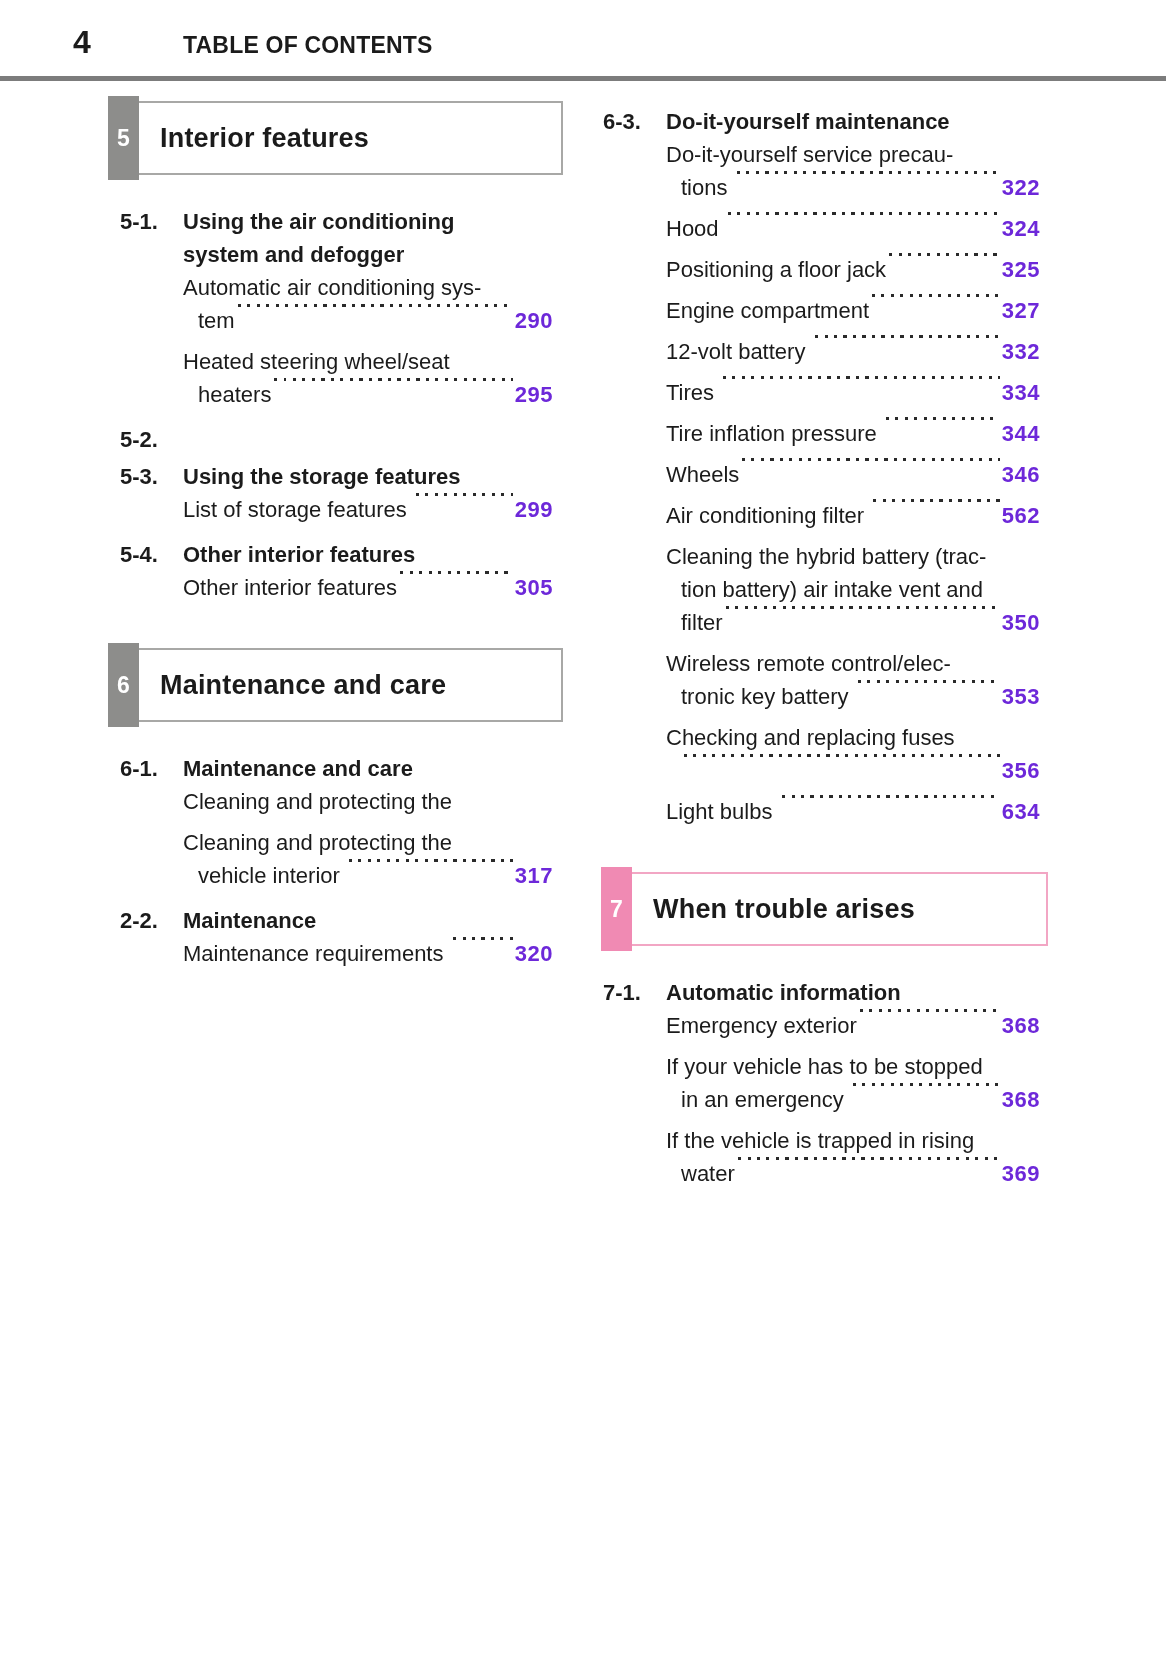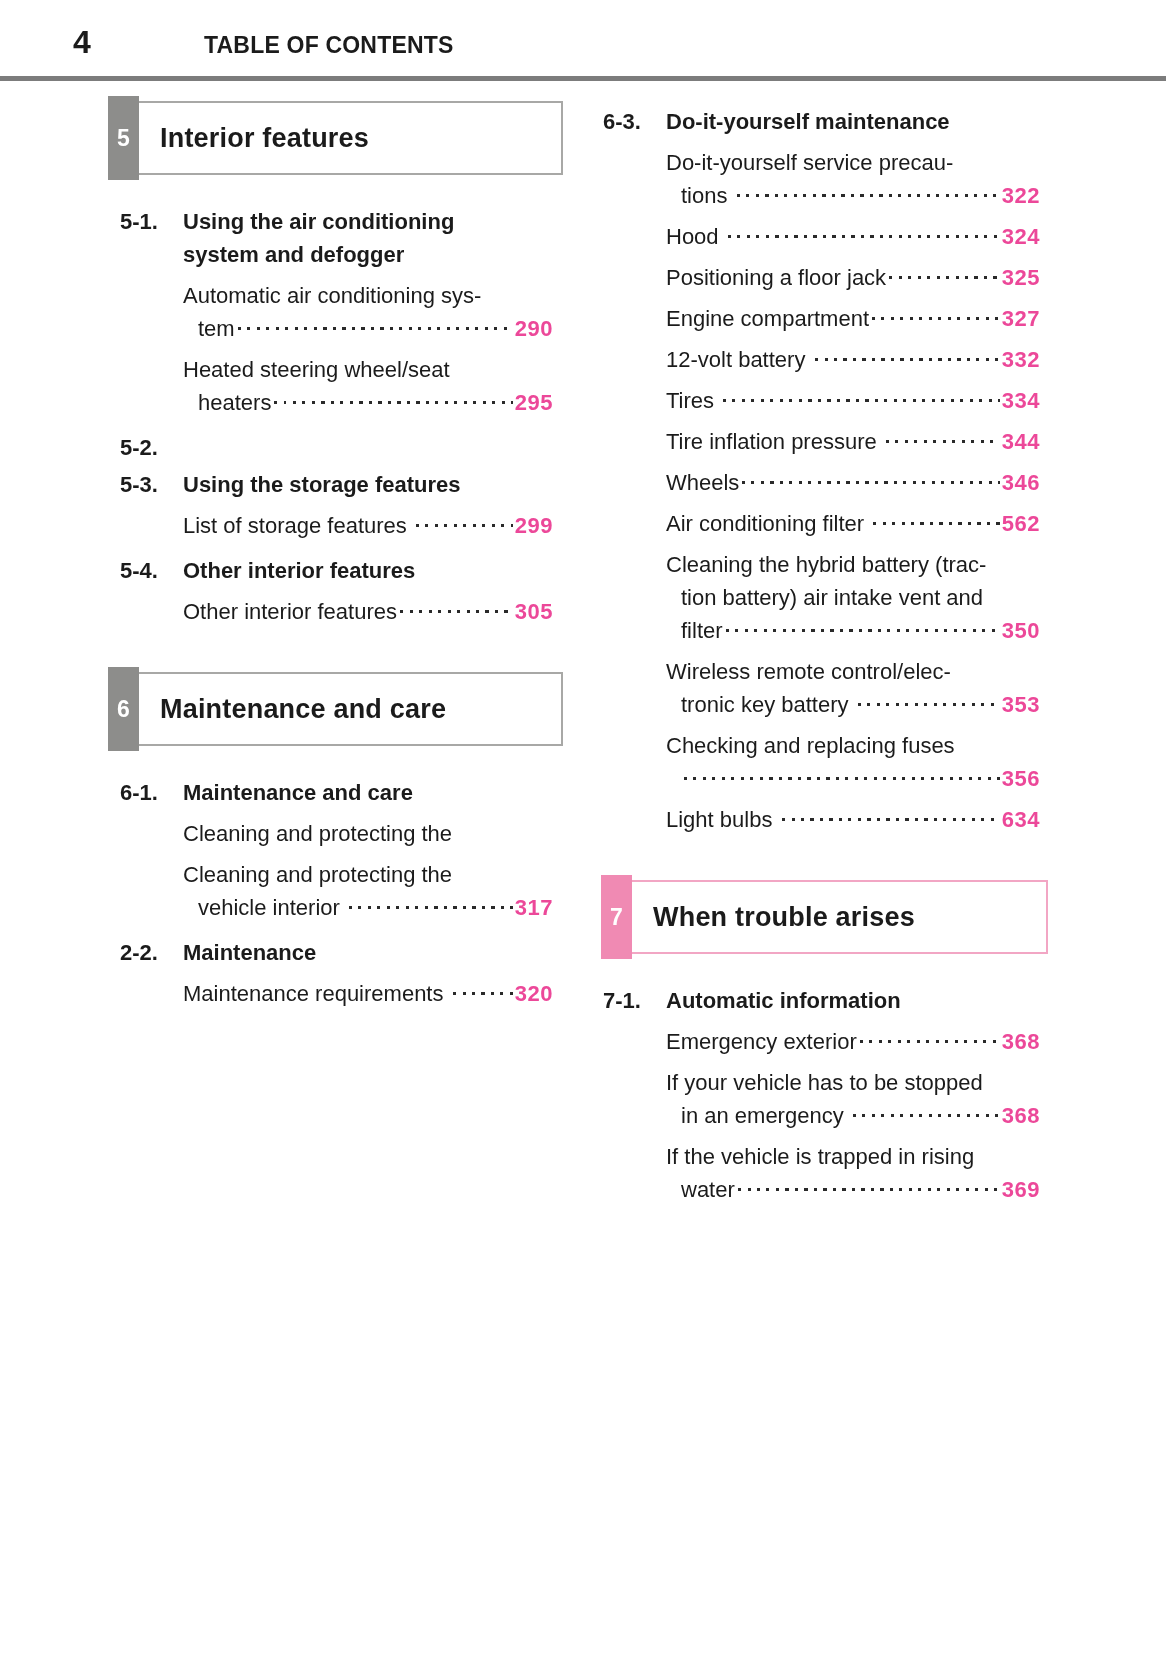--- a/index.html
+++ b/index.html
@@ -2,21 +2,21 @@
 <html><head>
 <meta charset="utf-8">
 <style>
   *{margin:0;padding:0;box-sizing:border-box}
   html,body{background:#ffffff}
   body{font-family:"Liberation Sans","DejaVu Sans",sans-serif;color:#1b1b1b}
   .page{position:relative;width:1166px;height:1654px;background:#fff;overflow:hidden}
 
   
   .hdr-num{position:absolute;left:73px;top:24px;font-size:32px;font-weight:bold}
-  .hdr-title{position:absolute;left:204px;top:32px;font-size:23px;font-weight:bold;letter-spacing:.2px}
+  .hdr-title{position:absolute;left:183px;top:32px;font-size:23px;font-weight:bold;letter-spacing:.2px}
   .hdr-rule{position:absolute;left:0;top:76px;width:1166px;height:5px;background:#7c7c7c}
 
   
   .cols{position:absolute;left:108px;top:101px;display:flex;gap:38px;align-items:flex-start}
   .col-left{width:455px}
   .col-right{width:447px}
 
   
   .chapter{position:relative;height:74px;border:2px solid #a8a8a6;background:#fff;
            display:flex;align-items:center;padding-left:50px;margin-bottom:30px}
@@ -30,29 +30,29 @@
 
   
   .section{display:flex;margin-top:4px;padding-left:12px;font-size:22px;line-height:33px}
   .col-right .section{padding-left:2px}
   .sec-num{width:63px;flex:none;font-weight:bold}
   .sec-body{flex:1;min-width:0;padding-right:10px}
   .col-right .sec-body{padding-right:8px}
   .sec-title div{font-weight:bold;white-space:nowrap}
 
   
-  .entries{margin-top:8px}
+  .entries{}
   .entry{margin-bottom:8px}
   .eplain{white-space:nowrap}
-  .eline{display:flex;align-items:center;overflow:hidden}
+  .eline{display:flex;align-items:flex-start;overflow:hidden}
   .etext{white-space:pre;flex:0 0 auto}
   .cont{padding-left:15px}
   .leader{flex:1 1 6px;min-width:4px;height:3px;margin:0 2px 1px 3px;
           background:repeating-linear-gradient(to right,#2a2a2a 0 3px,transparent 3px 9.5px)}
-  .page-num{flex:0 0 auto;font-weight:bold;font-size:22px;color:#ec4899;letter-spacing:.5px}
+  .page-num{flex:0 0 auto;font-weight:bold;font-size:22px;color:#6d28d9;letter-spacing:.5px}
 </style>
 </head>
 <body>
 
 <div class="page">
   <div class="hdr-num">4</div>
   <div class="hdr-title">TABLE OF CONTENTS</div>
   <div class="hdr-rule"></div>
 
   <div class="cols">

